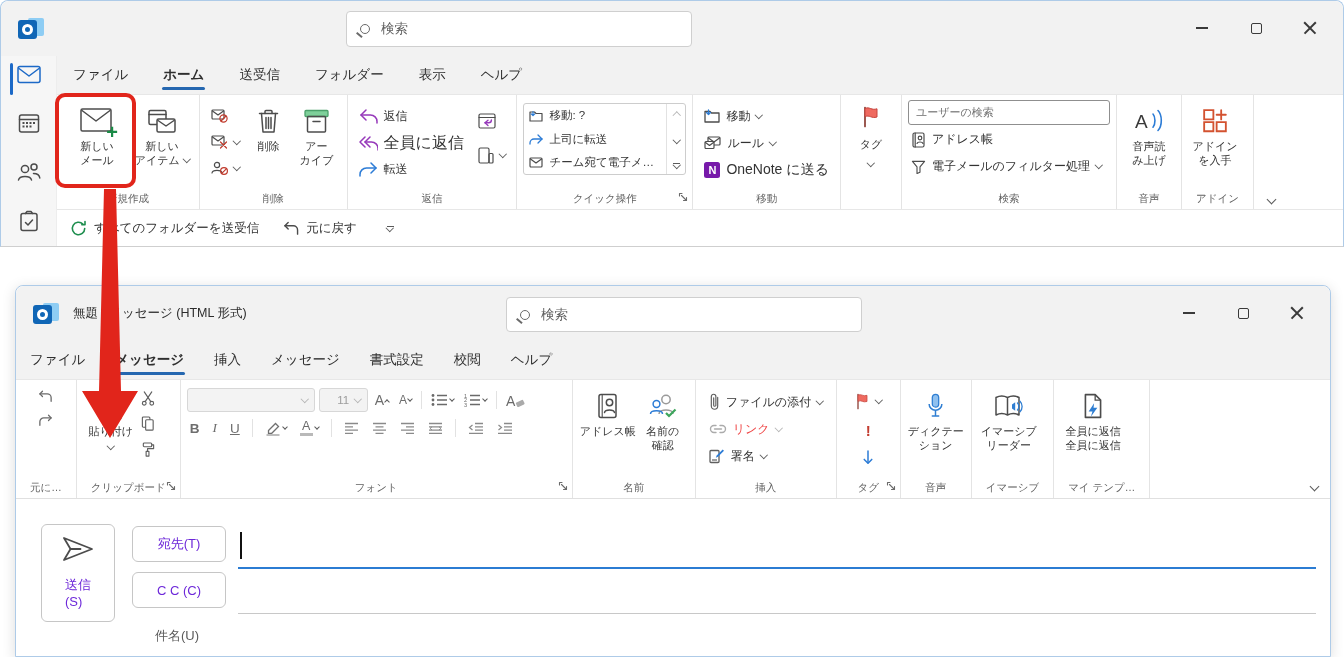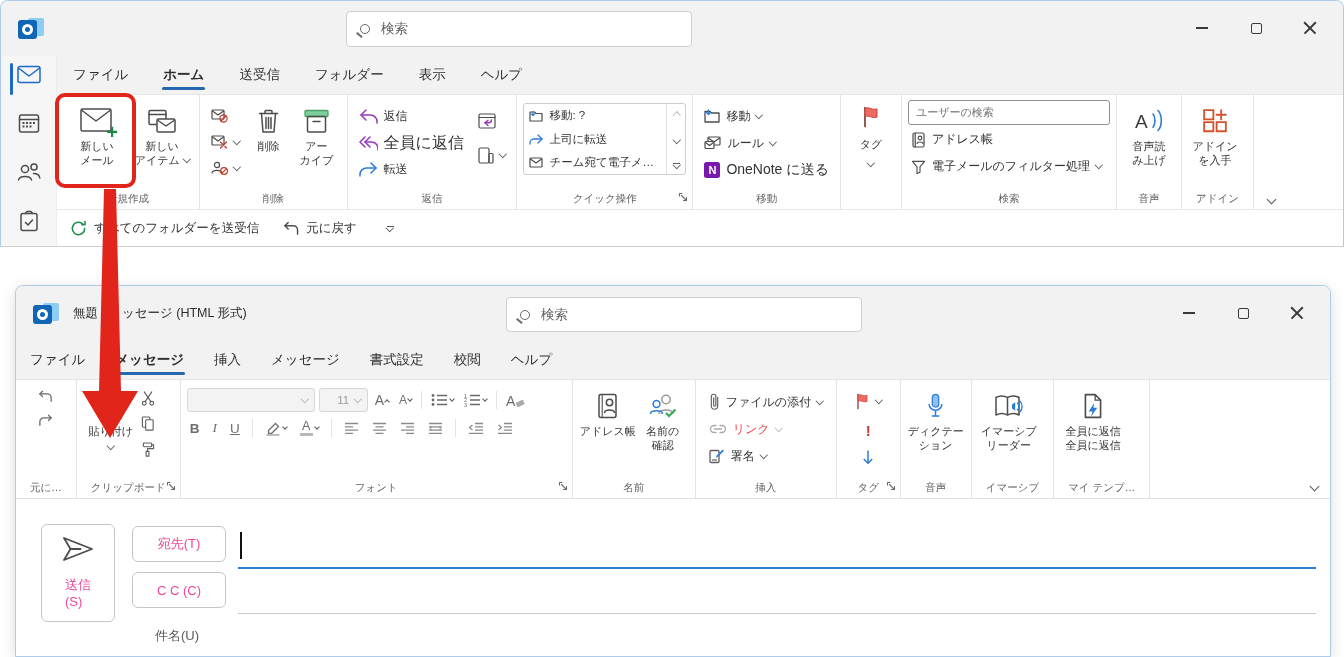--- a/index.html
+++ b/index.html
@@ -62,21 +62,21 @@
   .combo{border:1px solid #d7d7d7;background:#f3f3f3;border-radius:3px;height:24px;display:flex;align-items:center;justify-content:flex-end;padding:0 6px;gap:6px;color:#9d9d9d;font-size:11.5px}
   .fbtn{display:flex;align-items:center;justify-content:center;height:24px;padding:0 3px;color:#6e6e6e}
   .fA{font-size:14px;color:#6e6e6e}
   .bld{font-weight:700;font-size:13.5px;color:#6e6e6e}
   .itl{font-style:italic;font-family:"Liberation Serif",serif;font-size:13.5px;color:#6e6e6e}
   .und{text-decoration:underline;font-size:13.5px;color:#6e6e6e}
   .abar{display:inline-flex;flex-direction:column;align-items:center;line-height:1}
   .abar .b{width:13px;height:3px;margin-top:1px;background:#b9b9b9}
   .vline{width:1px;background:#e2e2e2;align-self:stretch;margin:3px 2px}
   .compose{flex:1;position:relative;background:#fff;border-top:1px solid #e0e0e0}
-  .fieldbtn{position:absolute;border:1px solid #c6c6c6;border-radius:6px;background:#fff;display:flex;align-items:center;justify-content:center;font-size:13px;color:#ec4899}
+  .fieldbtn{position:absolute;border:1px solid #c6c6c6;border-radius:6px;background:#fff;display:flex;align-items:center;justify-content:center;font-size:13px;color:#6d28d9}
   .sendbtn{left:25px;top:25px;width:74px;height:98px;flex-direction:column;gap:8px;line-height:1.35}
   .tobtn{left:116px;top:27px;width:94px;height:36px}
   .ccbtn{left:116px;top:73px;width:94px;height:36px}
   .toline{position:absolute;left:222px;right:14px;top:68px;height:2px;background:#2b7cd3}
   .ccline{position:absolute;left:222px;right:14px;top:114px;height:1px;background:#c8c8c8}
   .caret{position:absolute;left:224px;top:33px;width:1.5px;height:27px;background:#111}
   .subj{position:absolute;left:139px;top:128px;font-size:13px;color:#5a5a5a}
   .redbox{position:absolute;left:55px;top:93px;width:81px;height:95px;border:4.5px solid #e1251b;border-radius:10px;z-index:40}
   .redarrow{position:absolute;left:82px;top:189px;width:56px;height:249px;background:#e1251b;z-index:50;
     clip-path:polygon(22px 0,34px 0,39px 202px,56px 202px,28px 249px,0 202px,17px 202px)}

